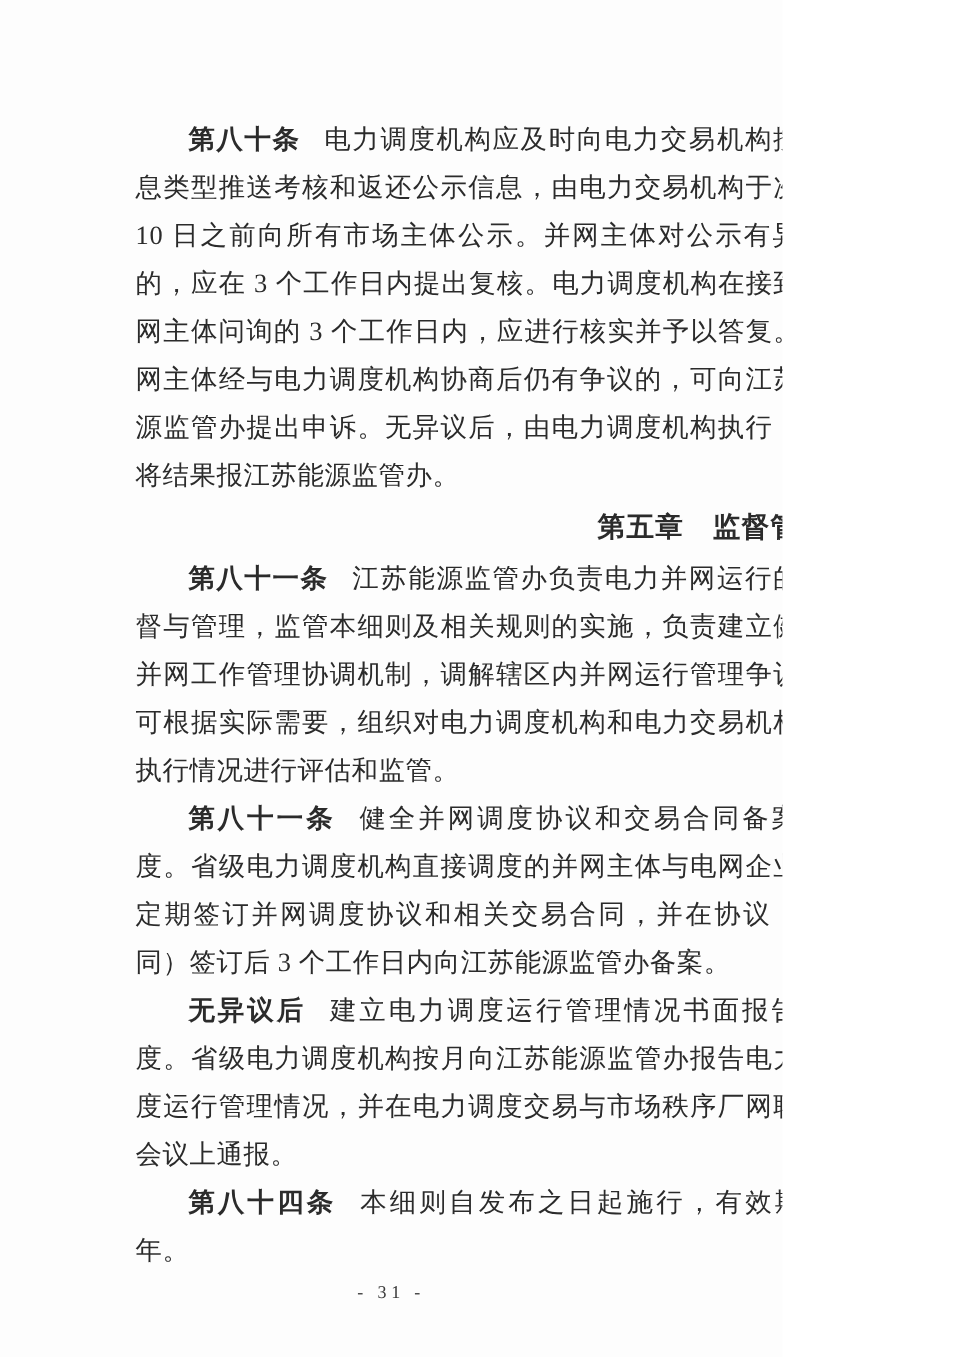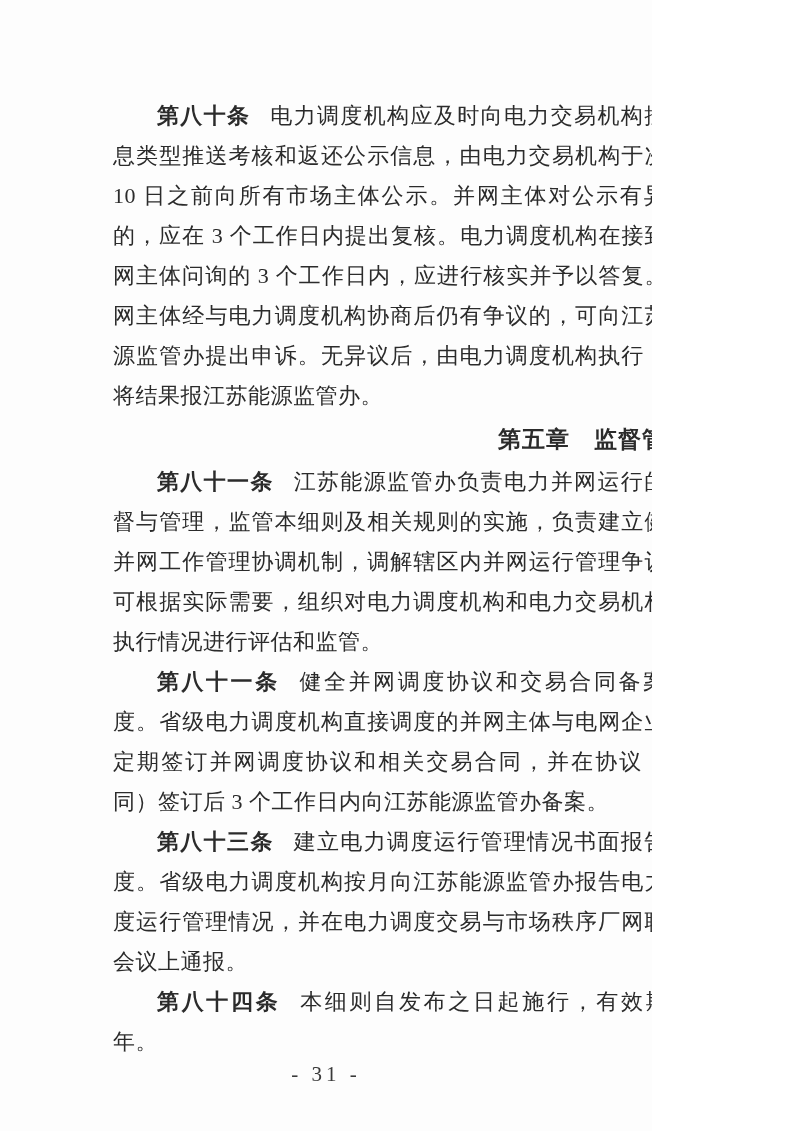--- a/index.html
+++ b/index.html
@@ -43,21 +43,21 @@
     font-family: "Liberation Sans", sans-serif;
     text-align: right;
     letter-spacing: 1px;
   }
   .footer {
     position: absolute;
     bottom: 44px;
     left: 0;
     width: 100%;
     text-align: center;
-    font-size: 21px;
+    font-size: 15px;
     color: #3a3a3a;
     letter-spacing: 4px;
     font-family: "Liberation Serif", serif;
   }
 </style>
 </head>
 <body>
 
 <div class="page">
   <div class="content">
@@ -70,21 +70,21 @@
 
     <p class="para">
       <span class="article-label">第八十一条</span><span class="article-text">江苏能源监管办负责电力并网运行的监督与管理，监管本细则及相关规则的实施，负责建立健全并网工作管理协调机制，调解辖区内并网运行管理争议，可根据实际需要，组织对电力调度机构和电力交易机构的执行情况进行评估和监管。</span>
     </p>
 
     <p class="para">
       <span class="article-label">第八十一条</span><span class="article-text">健全并网调度协议和交易合同备案制度。省级电力调度机构直接调度的并网主体与电网企业应定期签订并网调度协议和相关交易合同，并在协议（合同）签订后 3 个工作日内向江苏能源监管办备案。</span>
     </p>
 
     <p class="para">
-      <span class="article-label">第八十三条</span><span class="article-text">建立电力调度运行管理情况书面报告制度。省级电力调度机构按月向江苏能源监管办报告电力调度运行管理情况，并在电力调度交易与市场秩序厂网联席会议上通报。</span>
+      <span class="article-label">无异议后</span><span class="article-text">建立电力调度运行管理情况书面报告制度。省级电力调度机构按月向江苏能源监管办报告电力调度运行管理情况，并在电力调度交易与市场秩序厂网联席会议上通报。</span>
     </p>
 
 
     <p class="para">
       <span class="article-label">第八十四条</span><span class="article-text">本细则自发布之日起施行，有效期 5 年。</span>
     </p>
 
   </div>
 
   <div class="footer">- 31 -</div>

